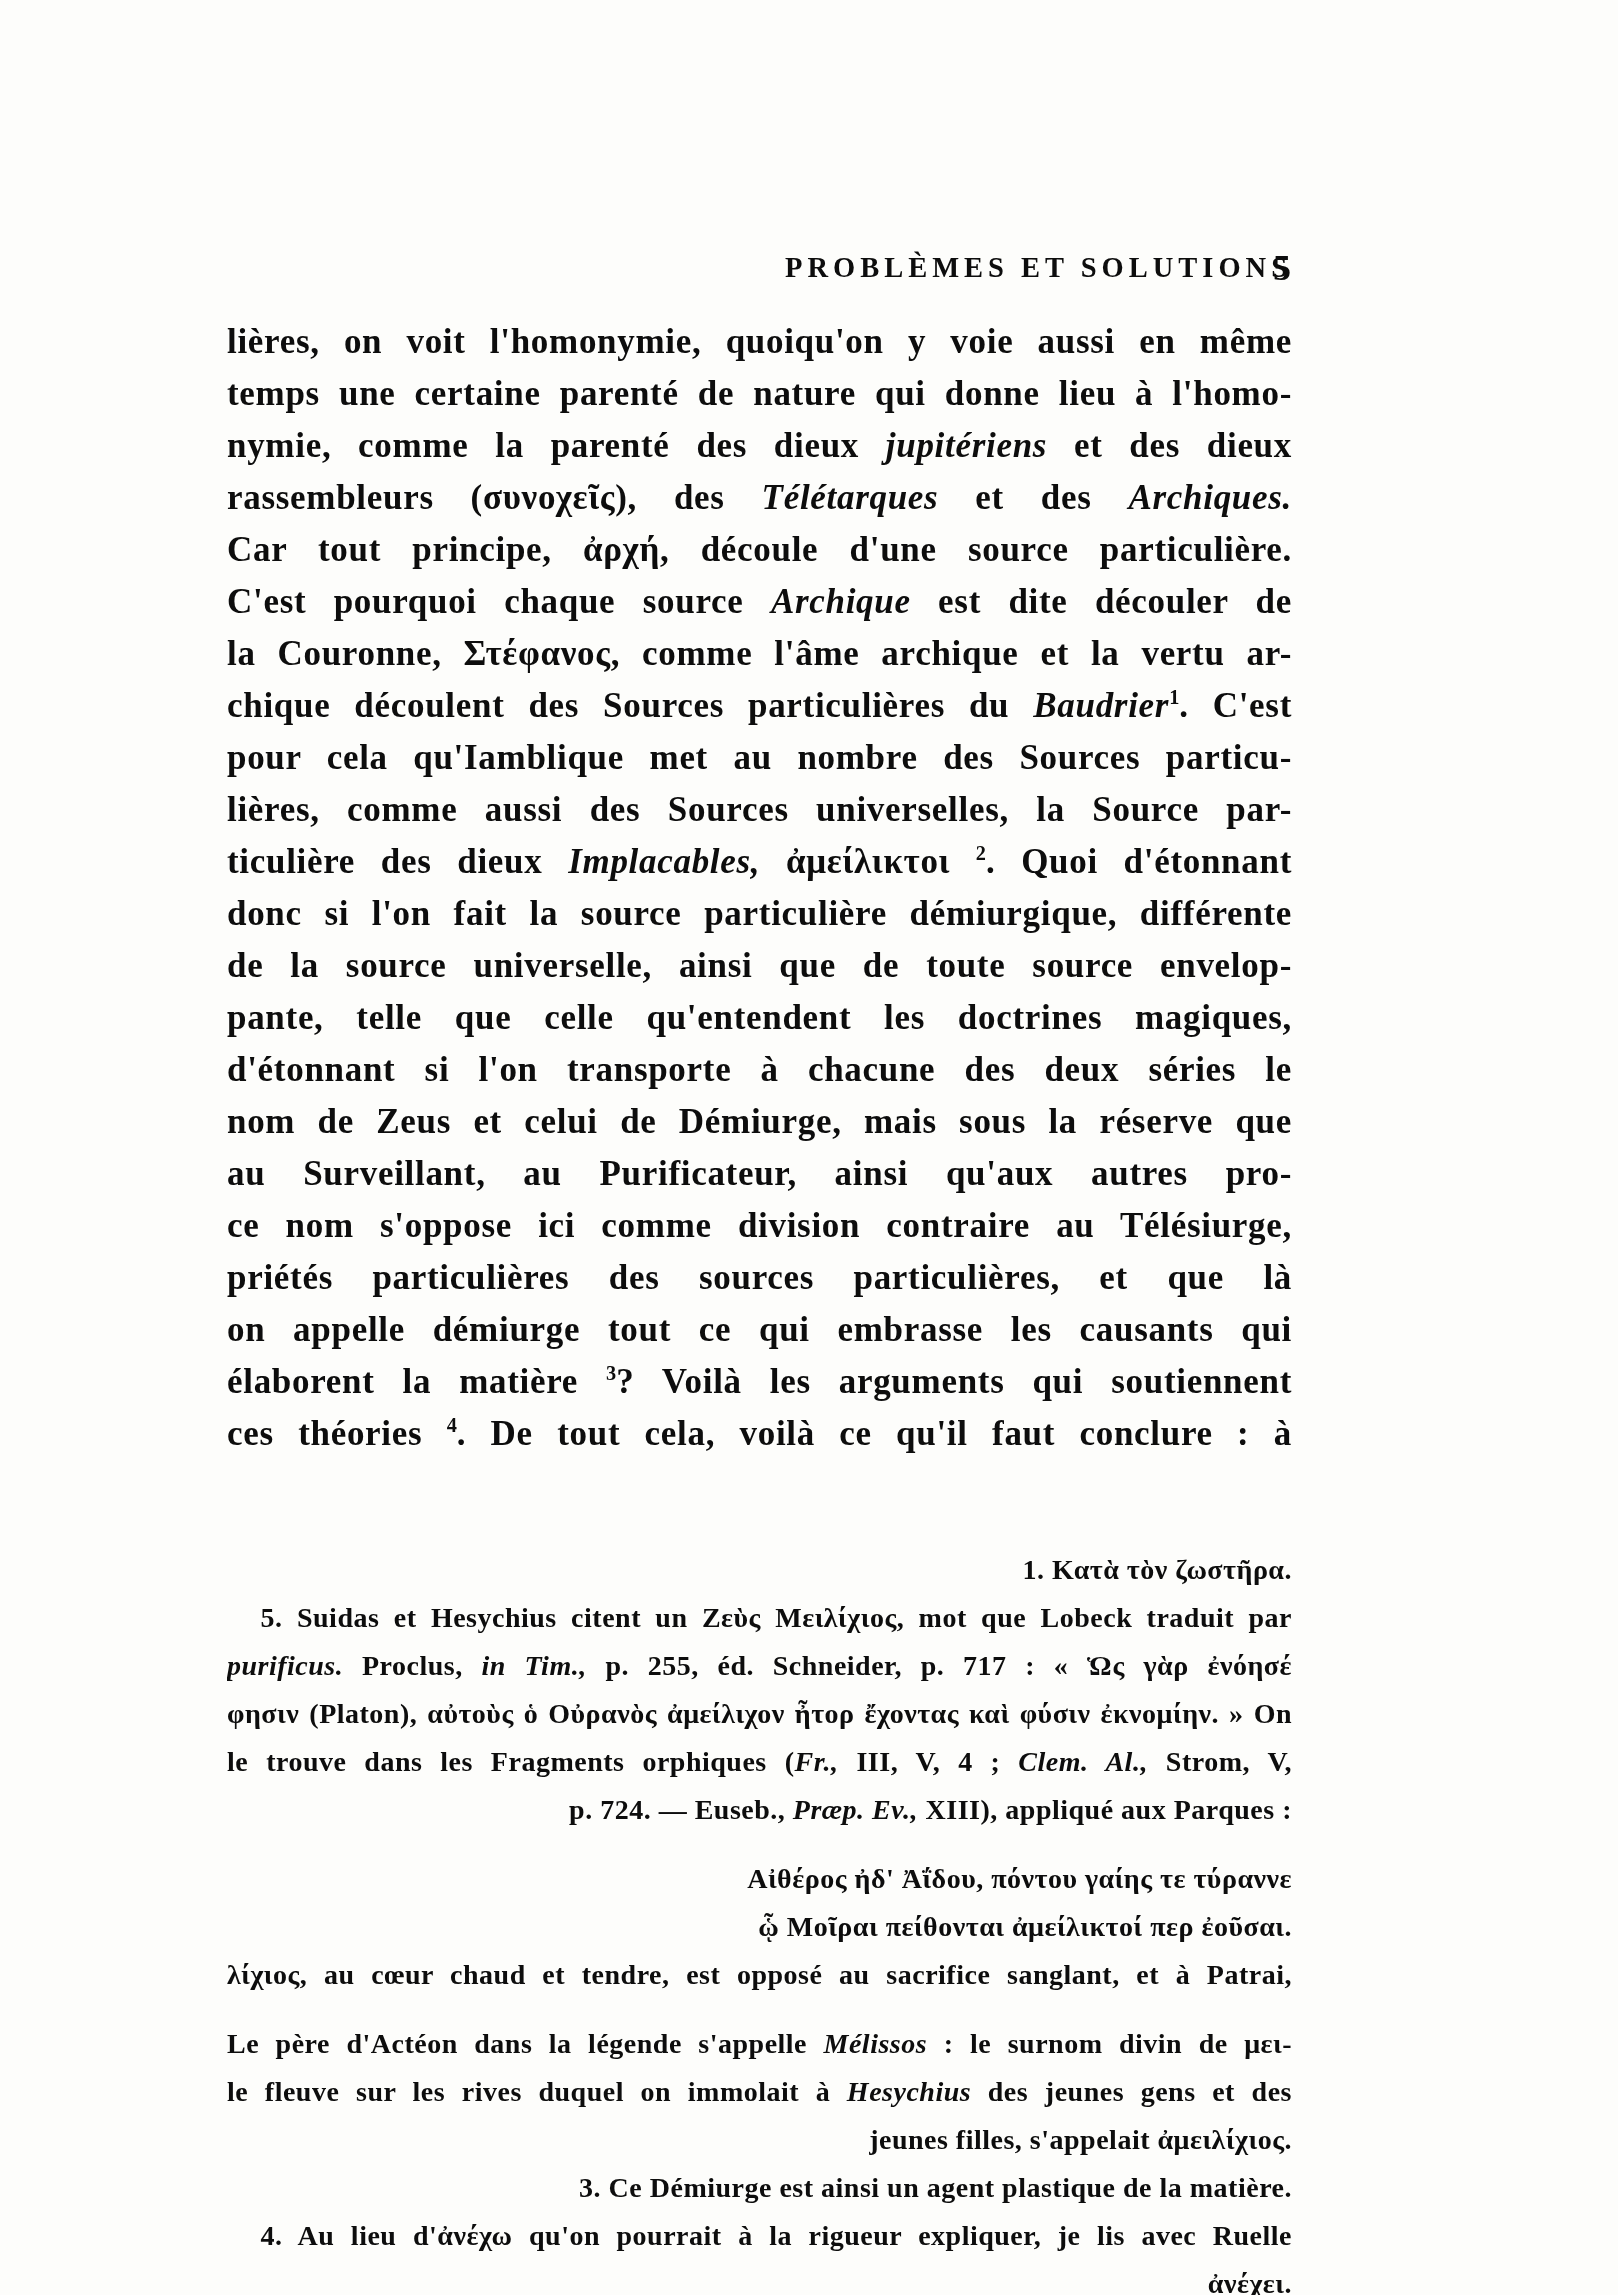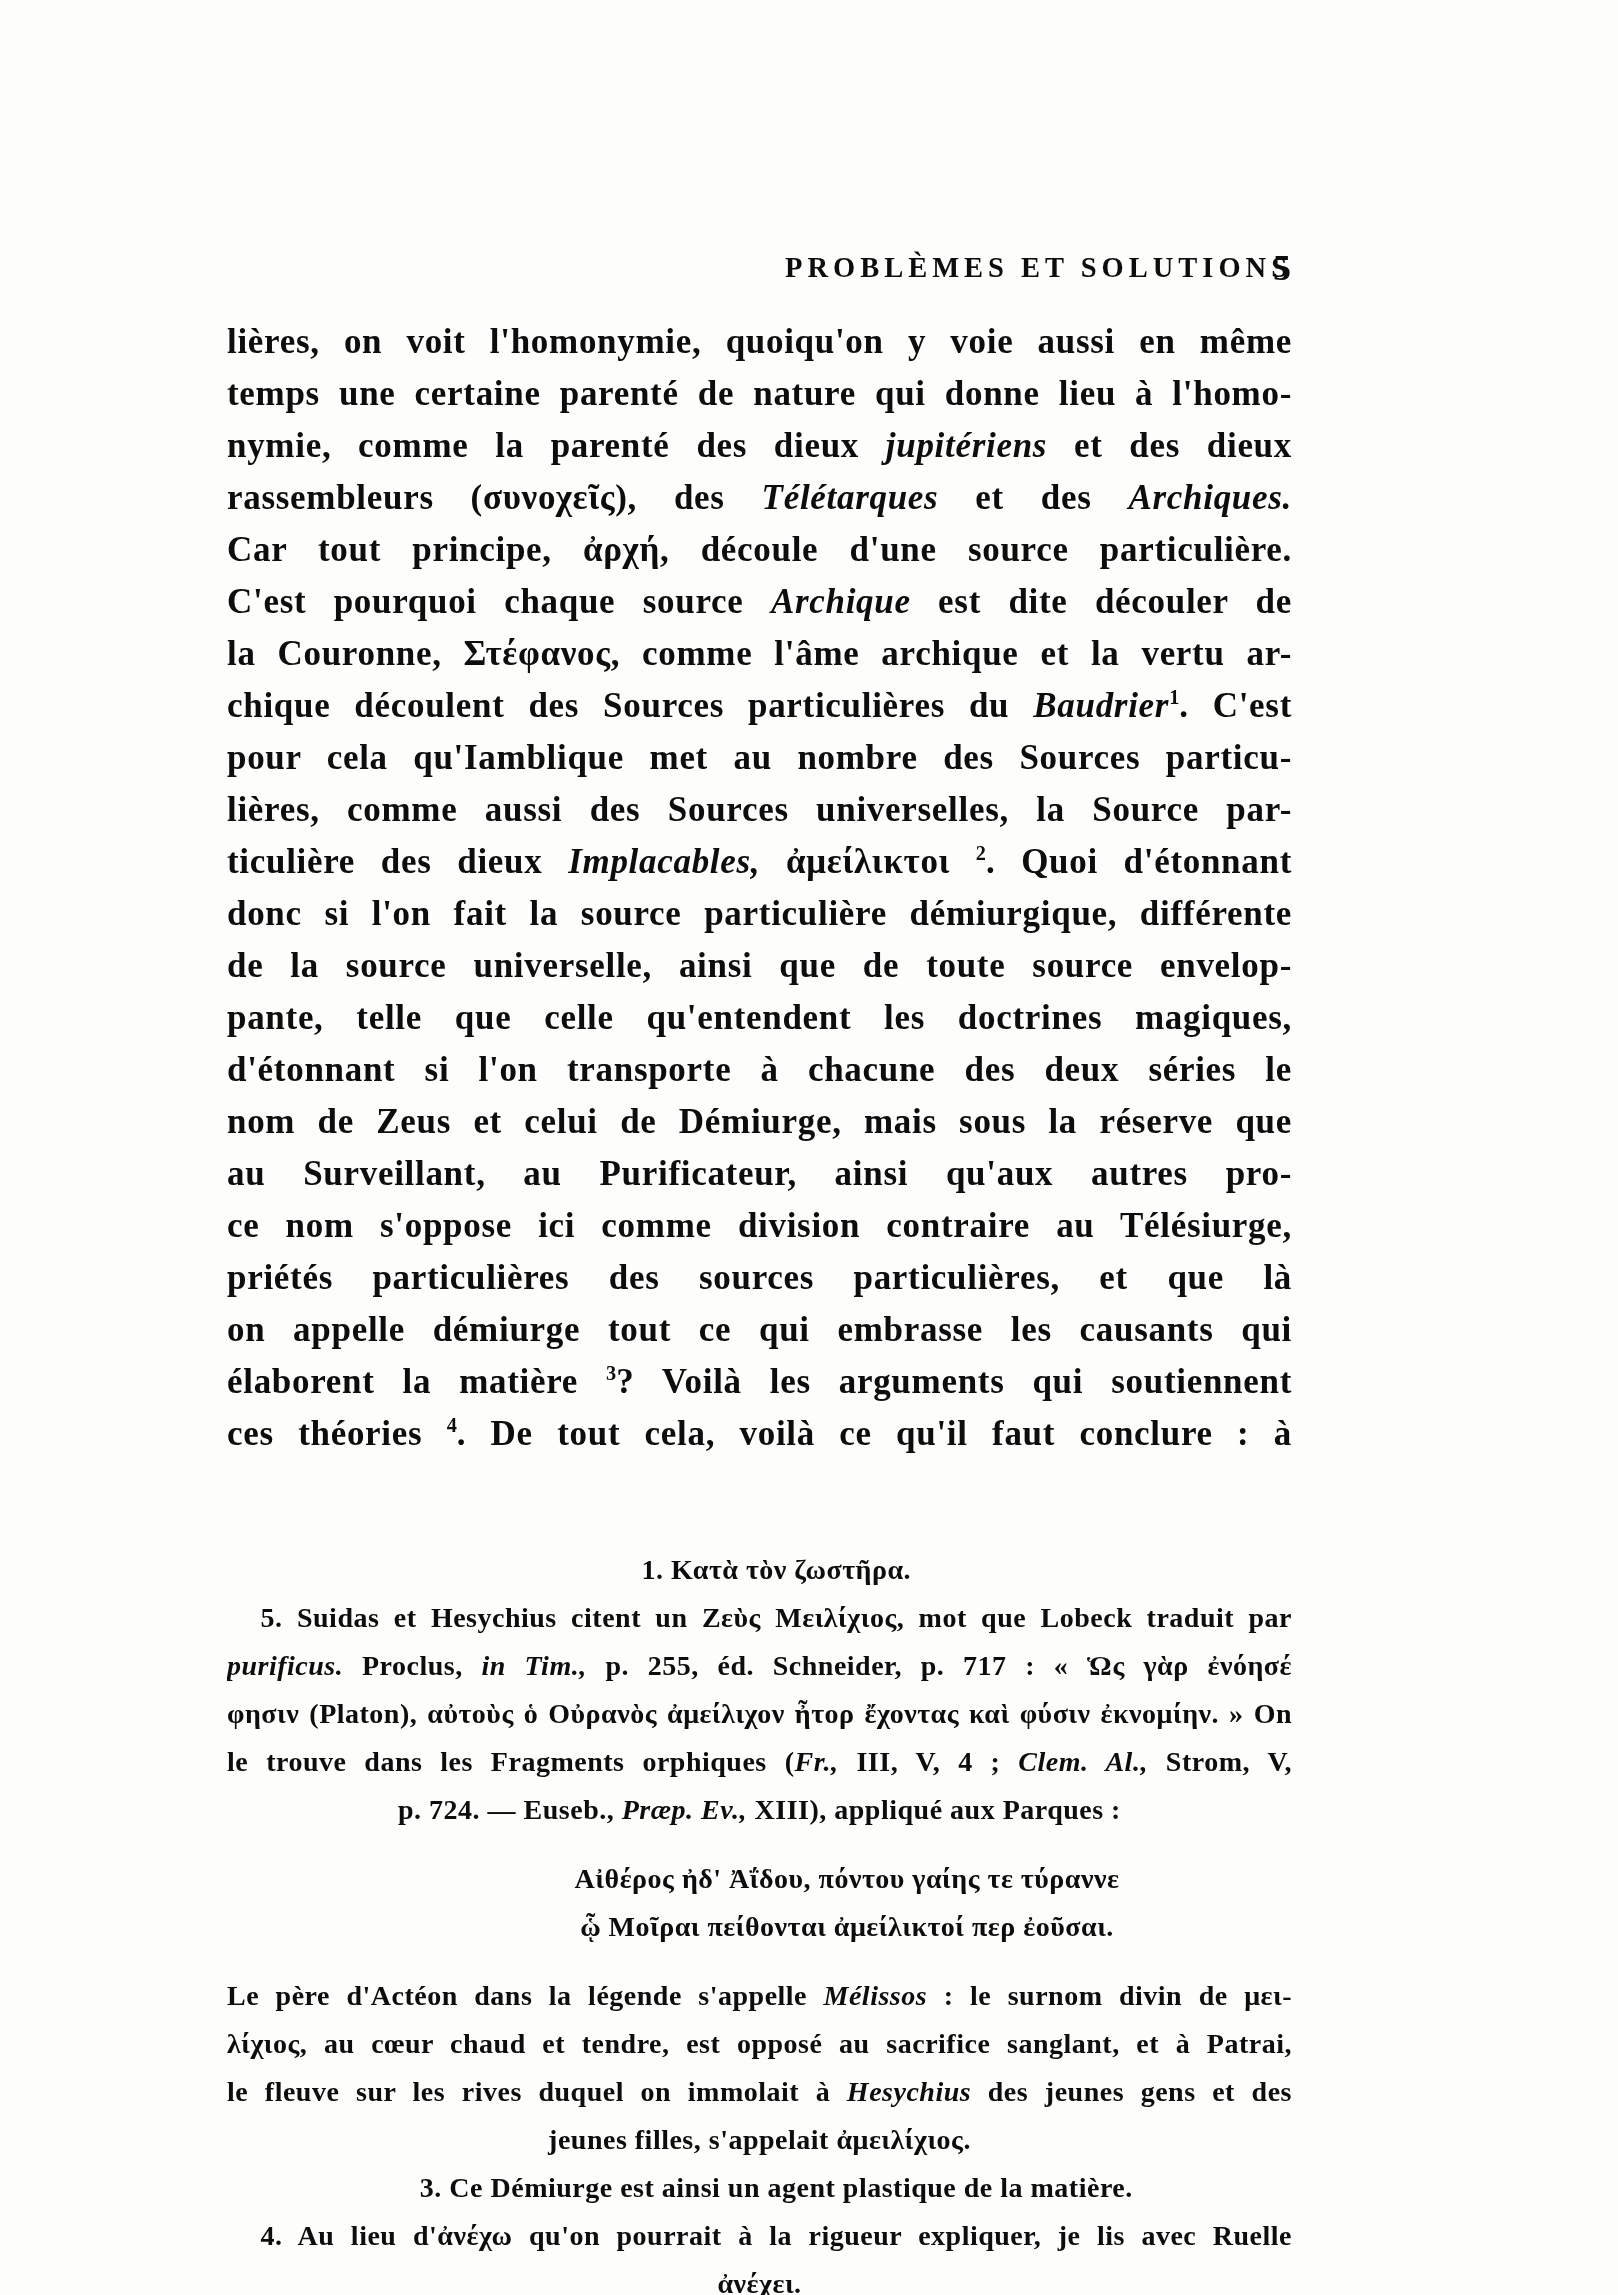--- a/index.html
+++ b/index.html
@@ -65,21 +65,21 @@
     font-size: 28px;
     font-weight: bold;
     letter-spacing: 0.5px;
   }
   .fn-block .line {
     height: 48px;
     line-height: 48px;
   }
   
   .line {
-    text-align: center;
+    text-align: right;
     overflow: hidden;
     white-space: nowrap;
   }
   .line.j {
     white-space: normal;
     text-align: justify;
     text-align-last: justify;
     text-justify: inter-word;
   }
   .line.ind { text-indent: 1.2em; }
@@ -130,22 +130,22 @@
 
   <div class="fn-block">
       <div class="line ind"><span>1. Κατὰ τὸν ζωστῆρα.</span></div>
       <div class="line j ind"><span>5. Suidas et Hesychius citent un Ζεὺς Μειλίχιος, mot que Lobeck traduit par</span></div>
       <div class="line j"><span class="i">purificus.</span><span> Proclus, </span><span class="i">in Tim.,</span><span> p. 255, éd. Schneider, p. 717 : « Ὡς γὰρ ἐνόησέ</span></div>
       <div class="line j"><span>φησιν (Platon), αὐτοὺς ὁ Οὐρανὸς ἀμείλιχον ἦτορ ἔχοντας καὶ φύσιν ἐκνομίην. » On</span></div>
       <div class="line j"><span>le trouve dans les Fragments orphiques (</span><span class="i">Fr.,</span><span> III, V, 4 ; </span><span class="i">Clem. Al.,</span><span> Strom, V,</span></div>
       <div class="line"><span>p. 724. — Euseb., </span><span class="i">Præp. Ev.,</span><span> XIII), appliqué aux Parques :</span></div>
       <div class="line verse gap"><span>Αἰθέρος ἠδ' Ἀΐδου, πόντου γαίης τε τύραννε</span></div>
       <div class="line verse"><span>ᾧ Μοῖραι πείθονται ἀμείλικτοί περ ἐοῦσαι.</span></div>
+      <div class="line j"><span>λίχιος, au cœur chaud et tendre, est opposé au sacrifice sanglant, et à Patrai,</span></div>
       <div class="line j gap"><span>Le père d'Actéon dans la légende s'appelle </span><span class="i">Mélissos</span><span> : le surnom divin de μει-</span></div>
-      <div class="line j"><span>λίχιος, au cœur chaud et tendre, est opposé au sacrifice sanglant, et à Patrai,</span></div>
       <div class="line j"><span>le fleuve sur les rives duquel on immolait à </span><span class="i">Hesychius</span><span> des jeunes gens et des</span></div>
       <div class="line"><span>jeunes filles, s'appelait ἀμειλίχιος.</span></div>
       <div class="line ind"><span>3. Ce Démiurge est ainsi un agent plastique de la matière.</span></div>
       <div class="line j ind"><span>4. Au lieu d'ἀνέχω qu'on pourrait à la rigueur expliquer, je lis avec Ruelle</span></div>
       <div class="line"><span>ἀνέχει.</span></div>
     </div>
 
 </div>
 
 

